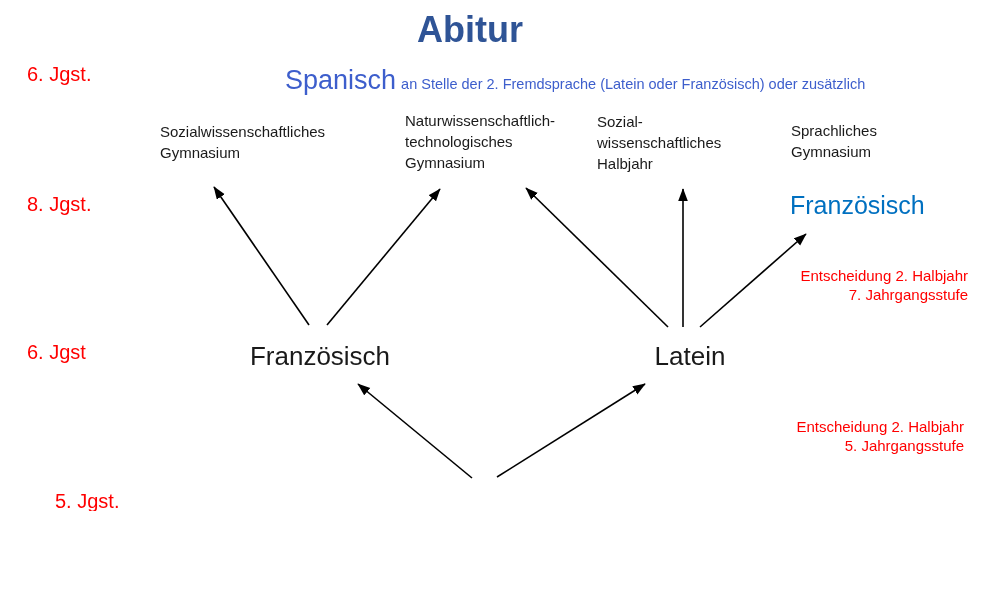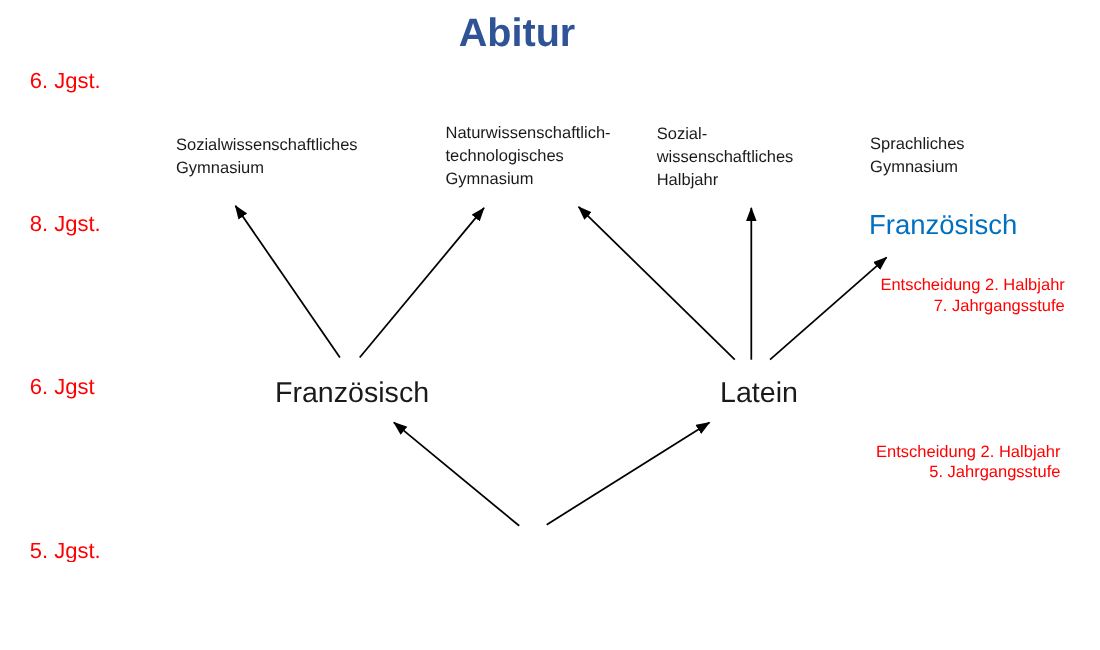--- a/index.html
+++ b/index.html
@@ -31,21 +31,21 @@
   .grade {
     left: 27px;
     font-size: 20px;
     line-height: 24px;
     color: var(--red, #FF0000);
     white-space: nowrap;
   }
   .grade-11 { top: 62px; }
   .grade-8  { top: 192px; }
   .grade-6  { top: 340px; }
-  .grade-5  { top: 489px; }
+  .grade-5  { top: 489px; margin-left: 28px; }
 
   .spanisch-line {
     left: 285px;
     top: 67px;
     white-space: nowrap;
     color: var(--spanisch-blue, #3D5ECC);
   }
   .spanisch-line .big {
     font-size: 27px;
     line-height: 27px;
@@ -74,20 +74,21 @@
     color: var(--language-blue, #0070C0);
     white-space: nowrap;
   }
 
   .decision {
     font-size: 15px;
     line-height: 19px;
     text-align: right;
     white-space: pre-line;
     color: var(--red, #FF0000);
+    margin-top: 16px;
   }
   .decision-7 { right: 32px; top: 250px; }
   .decision-5 { right: 36px; top: 401px; }
 
   .node {
     font-size: 26px;
     line-height: 28px;
     white-space: nowrap;
     transform: translateX(-50%);
     color: var(--text-black, #1a1a1a);
@@ -130,20 +131,23 @@
       <line x1="700" y1="327" x2="806" y2="234" marker-end="url(#ah)"></line>
     </svg>
 
   <div class="abs title">Abitur</div>
 
   <div class="abs grade grade-11">6. Jgst.</div>
   <div class="abs grade grade-8">8. Jgst.</div>
   <div class="abs grade grade-6">6. Jgst</div>
   <div class="abs grade grade-5">5. Jgst.</div>
 
+  <div class="abs spanisch-line">
+    <span class="big">Spanisch</span><span class="small">an Stelle der 2. Fremdsprache (Latein oder Französisch) oder zusätzlich</span>
+  </div>
 
   <div class="abs gym gym-1">Sozialwissenschaftliches
 Gymnasium</div>
   <div class="abs gym gym-2">Naturwissenschaftlich-
 technologisches
 Gymnasium</div>
   <div class="abs gym gym-3">Sozial-
 wissenschaftliches
 Halbjahr</div>
   <div class="abs gym gym-4">Sprachliches

